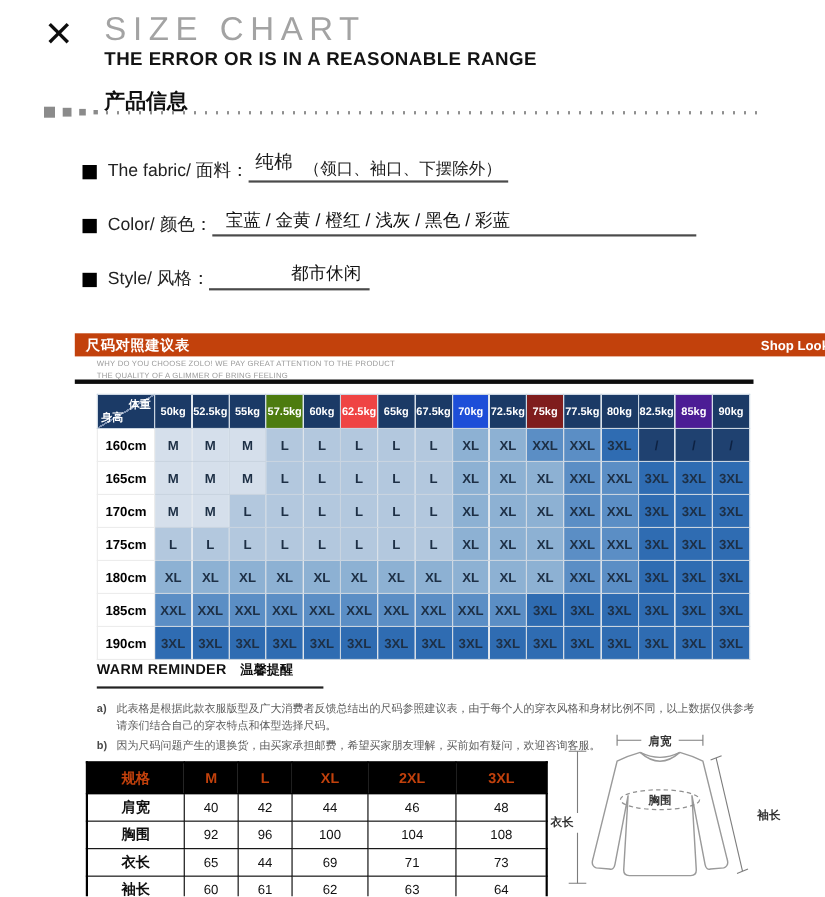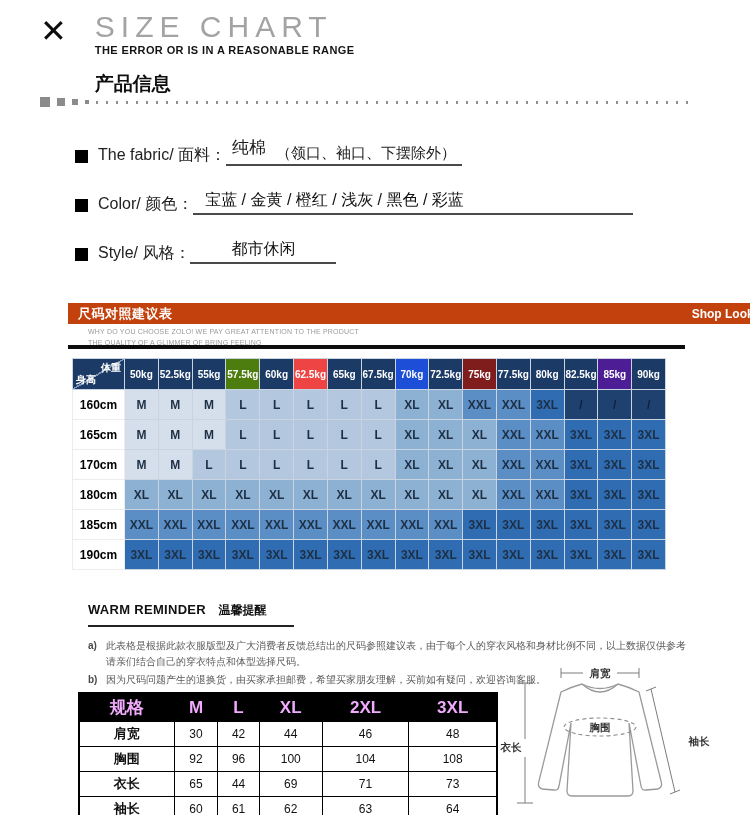--- a/index.html
+++ b/index.html
@@ -4,21 +4,21 @@
 <style>
   html,body{margin:0;padding:0;background:#fff;}
   .page{position:relative;width:750px;height:815px;background:#fff;overflow:hidden;
         font-family:"Liberation Sans","DejaVu Sans",sans-serif;color:#1c1c1c;}
 
   
   .header{position:absolute;top:12px;left:40px;display:flex;}
   .x-icon{font-size:32px;font-weight:900;line-height:1;color:#0d0d0d;margin-top:3px;}
   .header-text{margin-left:28px;}
   .size-chart-title{font-size:30px;letter-spacing:6px;color:#a3a3a3;font-weight:200;line-height:1;}
-  .subtitle{font-size:11px;font-weight:800;color:#141414;letter-spacing:0.4px;margin-top:2px;}
+  .subtitle{font-size:17px;font-weight:800;color:#141414;letter-spacing:0.4px;margin-top:2px;}
   .section-title{font-size:19px;font-weight:800;color:#0f0f0f;margin-top:15px;}
 
   
   .dotted-divider{position:absolute;top:97px;left:40px;width:655px;display:flex;align-items:center;}
   .sq{background:#8b8b8b;margin-right:7px;}
   .sq1{width:10px;height:10px;}.sq2{width:8px;height:8px;}.sq3{width:6px;height:6px;}.sq4{width:4px;height:4px;}
   .dots{flex:1;height:3px;background:repeating-linear-gradient(to right,#8f8f8f 0 2px,transparent 2px 10px);}
 
   
   .info{position:absolute;top:140px;left:75px;width:620px;font-size:16px;}
@@ -27,32 +27,32 @@
   .ilabel{white-space:nowrap;color:#222;}
   .uval{border-bottom:2px solid #4a4a4a;text-align:center;padding:0 8px 2px;white-space:nowrap;color:#111;}
   .brand-field{display:flex;align-items:flex-end;width:330px;}
   .brand-field .uval{min-width:120px;}
   .size-field{display:flex;align-items:flex-end;}
   .size-field .uval{min-width:150px;}
   .fabric-wrap{border-bottom:2px solid #4a4a4a;display:flex;align-items:flex-end;padding:0 6px 1px;}
   .fabric-main{font-size:17px;position:relative;top:-4px;margin-right:10px;}
   .fabric-note{font-size:15px;}
   .color-row .uval{min-width:420px;text-align:left;padding-left:12px;}
-  .style-row .uval{min-width:130px;}
+  .style-row .uval{min-width:130px;text-align:right;}
 
   
   .size-bar{position:absolute;top:303px;left:68px;width:706px;height:21px;background:#c2410c;
             display:flex;justify-content:space-between;align-items:center;padding:0 10px;box-sizing:border-box;}
   .bar-title{color:#fff;font-size:13px;font-weight:800;letter-spacing:0.5px;}
   .bar-link{color:#fff;font-size:12px;font-weight:700;text-decoration:none;}
   .tagline{position:absolute;top:327px;left:88px;font-size:7px;line-height:1.5;color:#9a9a9a;letter-spacing:0.2px;}
   .thick-line{position:absolute;top:345px;left:68px;width:617px;height:4px;background:#0d0d0d;}
 
   
-  .matrix{position:absolute;top:358px;left:72px;width:594px;border-collapse:collapse;table-layout:fixed;}
+  .matrix{position:absolute;top:358px;left:88px;width:594px;border-collapse:collapse;table-layout:fixed;}
   .matrix th,.matrix td{border:1px solid #c9d4e0;text-align:center;padding:0;overflow:hidden;}
   .matrix thead th{height:30px;font-size:10px;font-weight:700;color:#fff;}
   .matrix tbody td{height:29px;font-size:12px;font-weight:700;color:#1d2f45;}
   .matrix .hcell{background:#fff;color:#000;font-weight:700;font-size:12px;border-color:#ececec;}
   .corner{position:relative;}
   .corner-top{position:absolute;top:2px;right:3px;font-size:10px;}
   .corner-bottom{position:absolute;bottom:2px;left:3px;font-size:10px;}
   .corner-diag{position:absolute;inset:0;
      background:linear-gradient(to bottom right,transparent calc(50% - 0.8px),#7e92b2 calc(50% - 0.8px),#7e92b2 calc(50% + 0.8px),transparent calc(50% + 0.8px));}
 
@@ -60,21 +60,21 @@
   .reminder{position:absolute;top:600px;left:88px;width:615px;}
   .wr-wrap{display:inline-block;border-bottom:2px solid #222;padding:0 28px 6px 0;}
   .wr-en{font-size:13px;font-weight:800;color:#111;letter-spacing:0.3px;}
   .wr-cn{font-size:12px;font-weight:800;color:#111;margin-left:8px;}
   .notes{margin-top:11px;font-size:10px;color:#5a5a5a;line-height:1.55;}
   .note{position:relative;padding-left:18px;margin-bottom:3px;}
   .note-label{position:absolute;left:0;top:0;font-weight:700;color:#4a4a4a;}
 
   
   .measure{position:absolute;top:692px;left:78px;width:420px;border-collapse:collapse;border:2px solid #000;text-align:center;}
-  .measure th{background:#000;color:#f0abfc;height:25px;font-size:17px;font-weight:700;border:1px solid #000;}
+  .measure th{background:#000;color:#c2410c;height:25px;font-size:13px;font-weight:700;border:1px solid #000;}
   .measure td{border:1.5px solid #000;height:22px;font-size:12px;color:#111;}
   .measure td.rlabel{font-weight:800;font-size:13px;}
 
   
   .diagram{position:absolute;top:663px;left:495px;width:250px;height:152px;}
 </style>
 </head>
 <body>
 
 <div class="page">
@@ -224,20 +224,39 @@
           <td style="background:#8db1d3">XL</td>
           <td style="background:#8db1d3">XL</td>
           <td style="background:#8db1d3">XL</td>
           <td style="background:#5b8ec5">XXL</td>
           <td style="background:#5b8ec5">XXL</td>
           <td style="background:#2f6cb2">3XL</td>
           <td style="background:#2f6cb2">3XL</td>
           <td style="background:#2f6cb2">3XL</td>
         </tr>
         <tr>
+          <td class="hcell">175cm</td>
+          <td style="background:#b3c8de">L</td>
+          <td style="background:#b3c8de">L</td>
+          <td style="background:#b3c8de">L</td>
+          <td style="background:#b3c8de">L</td>
+          <td style="background:#b3c8de">L</td>
+          <td style="background:#b3c8de">L</td>
+          <td style="background:#b3c8de">L</td>
+          <td style="background:#b3c8de">L</td>
+          <td style="background:#8db1d3">XL</td>
+          <td style="background:#8db1d3">XL</td>
+          <td style="background:#8db1d3">XL</td>
+          <td style="background:#5b8ec5">XXL</td>
+          <td style="background:#5b8ec5">XXL</td>
+          <td style="background:#2f6cb2">3XL</td>
+          <td style="background:#2f6cb2">3XL</td>
+          <td style="background:#2f6cb2">3XL</td>
+        </tr>
+        <tr>
           <td class="hcell">180cm</td>
           <td style="background:#8db1d3">XL</td>
           <td style="background:#8db1d3">XL</td>
           <td style="background:#8db1d3">XL</td>
           <td style="background:#8db1d3">XL</td>
           <td style="background:#8db1d3">XL</td>
           <td style="background:#8db1d3">XL</td>
           <td style="background:#8db1d3">XL</td>
           <td style="background:#8db1d3">XL</td>
           <td style="background:#8db1d3">XL</td>
@@ -315,21 +334,21 @@
           <th>M</th>
           <th>L</th>
           <th>XL</th>
           <th>2XL</th>
           <th>3XL</th>
         </tr>
       </thead>
       <tbody>
         <tr>
           <td class="rlabel">肩宽</td>
-          <td>30</td>
+          <td>40</td>
           <td>42</td>
           <td>44</td>
           <td>46</td>
           <td>48</td>
         </tr>
         <tr>
           <td class="rlabel">胸围</td>
           <td>92</td>
           <td>96</td>
           <td>100</td>

